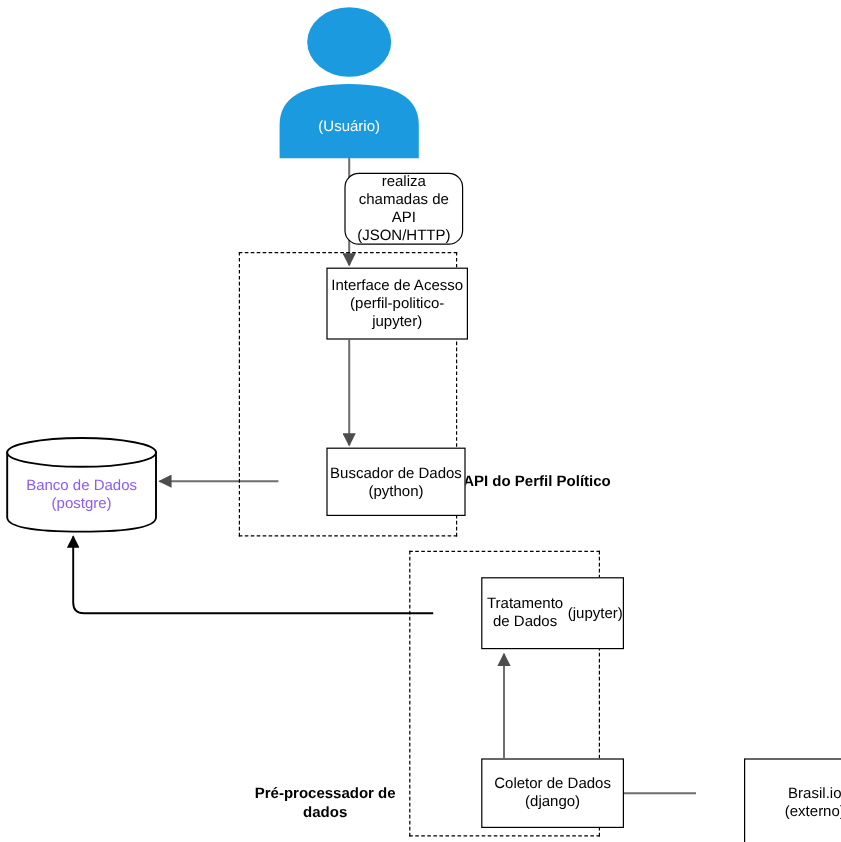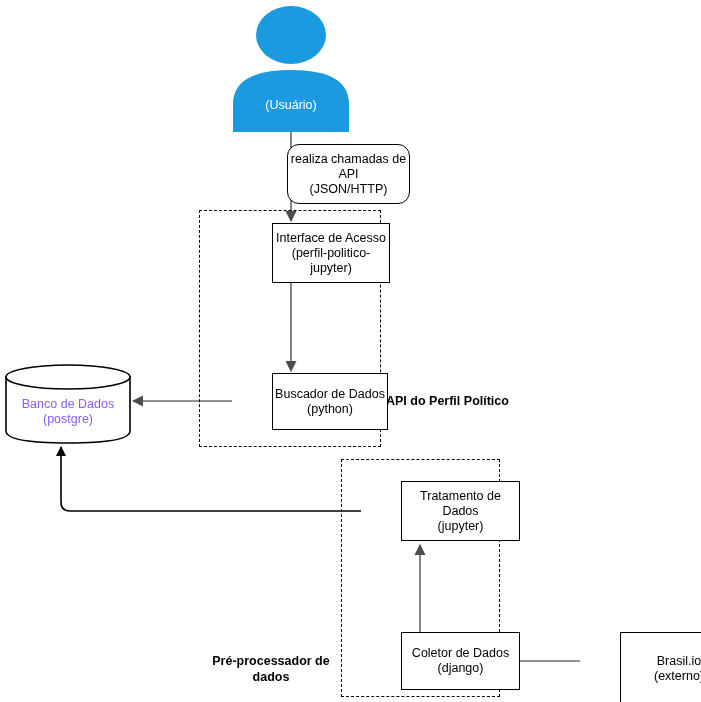--- a/index.html
+++ b/index.html
@@ -115,21 +115,21 @@
   </svg>
 
   <div class="actor" style="left:225px; top:4px; width:132px; height:128px;">
     <svg width="132" height="128" viewBox="0 0 132 128">
       <ellipse cx="66" cy="31" rx="35" ry="29" fill="#1b9ae0"></ellipse>
       <path d="M 8 128 L 8 100 Q 8 66 66 66 Q 124 66 124 100 L 124 128 Z" fill="#1b9ae0"></path>
     </svg>
     <div class="actor-label" style="top:94px;">(Usuário)</div>
   </div>
 
-  <div class="node rounded-note" style="left:287px; top:144px; width:123px; height:60px; flex-direction:column;justify-content:center;">
+  <div class="node rounded-note" style="left:287px; top:144px; width:99px; height:60px; flex-direction:column;justify-content:center;">
     <span class="nl">realiza chamadas de</span>
     <span class="nl">API</span>
     <span class="nl">(JSON/HTTP)</span>
   </div>
 
   <div class="group-box" style="left:199px; top:210px; width:182px; height:237px;"></div>
   <div class="group-label" style="left:386px; top:393px; width:150px; text-align:left;">API do Perfil Político</div>
 
   <div class="node proc-box" style="left:232px; top:223px; width:118px; height:60px; flex-direction:column;">
     <span class="nl">Interface de Acesso</span>
@@ -150,21 +150,21 @@
     <div class="db-label" style="top:34px;">Banco de Dados</div>
     <div class="db-label" style="top:49px;">(postgre)</div>
   </div>
 
   <div class="group-box" style="left:341px; top:459px; width:159px; height:238px;"></div>
   <div class="group-label" style="left:181px; top:653px; width:180px;">
     <span class="nl">Pré-processador de</span>
     <span class="nl">dados</span>
   </div>
 
-  <div class="node proc-box" style="left:361px; top:481px; width:119px; height:60px; flex-direction:column;">
+  <div class="node proc-box" style="left:361px; top:481px; width:119px; height:60px; flex-direction:row;">
     <span class="nl">Tratamento de Dados</span>
     <span class="nl">(jupyter)</span>
   </div>
 
   <div class="node proc-box" style="left:361px; top:632px; width:119px; height:58px; flex-direction:column;">
     <span class="nl">Coletor de Dados</span>
     <span class="nl">(django)</span>
   </div>
 
   <div class="node proc-box" style="left:580px; top:632px; width:118px; height:74px; flex-direction:column;">

